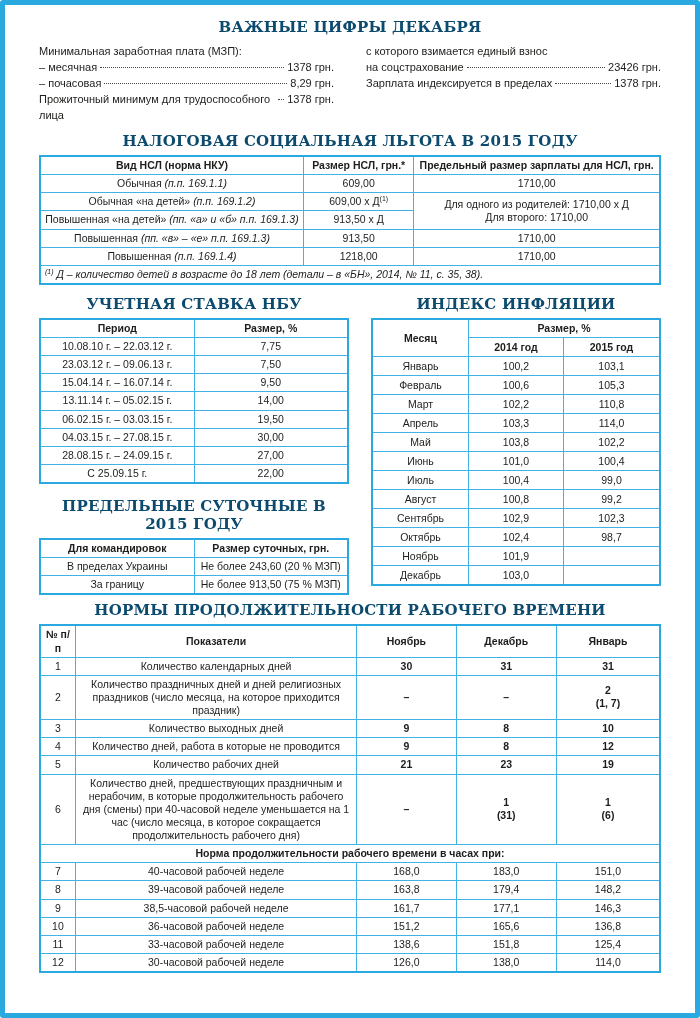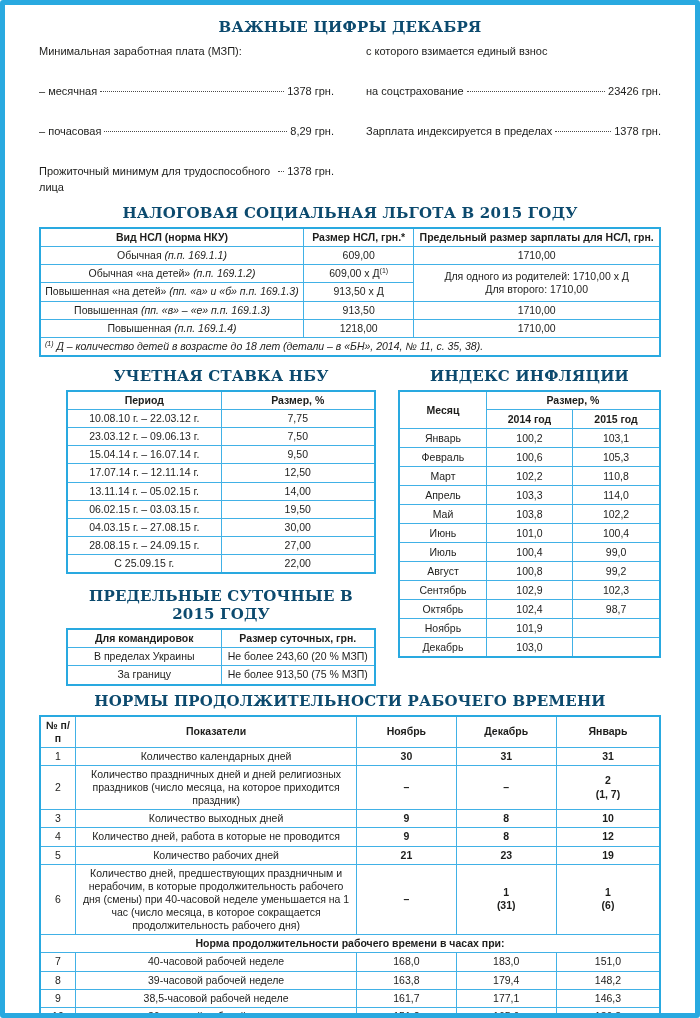--- a/index.html
+++ b/index.html
@@ -29,21 +29,21 @@
   .info-cols { display: flex; gap: 32px; margin-bottom: 9px; }
   .info-col { flex: 1; font-size: 11px; line-height: 16px; }
   .info-line { display: flex; align-items: baseline; }
   .info-line .leader {
     flex: 1 1 auto;
     border-bottom: 1px dotted #4a4a4a;
     margin: 0 3px;
     min-width: 6px;
     transform: translateY(-3px);
   }
-  .info-line .val { white-space: nowrap; margin-top: 24px; }
+  .info-line .val { white-space: nowrap; }
 
   
   table.grid {
     border-collapse: collapse;
     border: 2px solid #29a9e0;
     width: 100%;
     font-size: 10.5px;
     padding-left: 20px;
   }
   table.grid th, table.grid td {
@@ -65,21 +65,21 @@
   
   .nsl-table col.c1 { width: 42.5%; }
   .nsl-table col.c2 { width: 17.8%; }
   .nsl-table col.c3 { width: 39.7%; }
   .nsl-table td { height: 18px; }
   .nsl-table .fnote td {
     text-align: left; font-style: italic; font-size: 10.5px; height: 16px;
   }
 
   
-  .mid-cols { display: flex; gap: 22px; align-items: flex-start; margin-top: 10px; margin-left: 27px; }
+  .mid-cols { display: flex; gap: 22px; align-items: flex-start; margin-top: 10px; }
   .mid-left { width: 310px; flex: none; }
   .mid-right { flex: 1; }
   .nbu-table td, .nbu-table th { height: 15px; padding: 1px 4px; }
   .infl-table td, .infl-table th { height: 19px; padding: 2px 4px; }
   .daily-table td, .daily-table th { height: 16px; padding: 1.5px 4px; }
 
   
   .work-table col.c-num { width: 5.7%; }
   .work-table col.c-lab { width: 45.4%; }
   .work-table col.c-m1 { width: 16.0%; }
@@ -210,24 +210,20 @@
                 <td>7,50</td>
               </tr>
 
 
 
               <tr>
                 <td>15.04.14 г. – 16.07.14 г.</td>
                 <td>9,50</td>
               </tr>
 
-              <tr>
-                <td>17.07.14 г. – 12.11.14 г.</td>
-                <td>12,50</td>
-              </tr>
 
               <tr>
                 <td>13.11.14 г. – 05.02.15 г.</td>
                 <td>14,00</td>
               </tr>
 
               <tr>
                 <td>06.02.15 г. – 03.03.15 г.</td>
                 <td>19,50</td>
               </tr>

